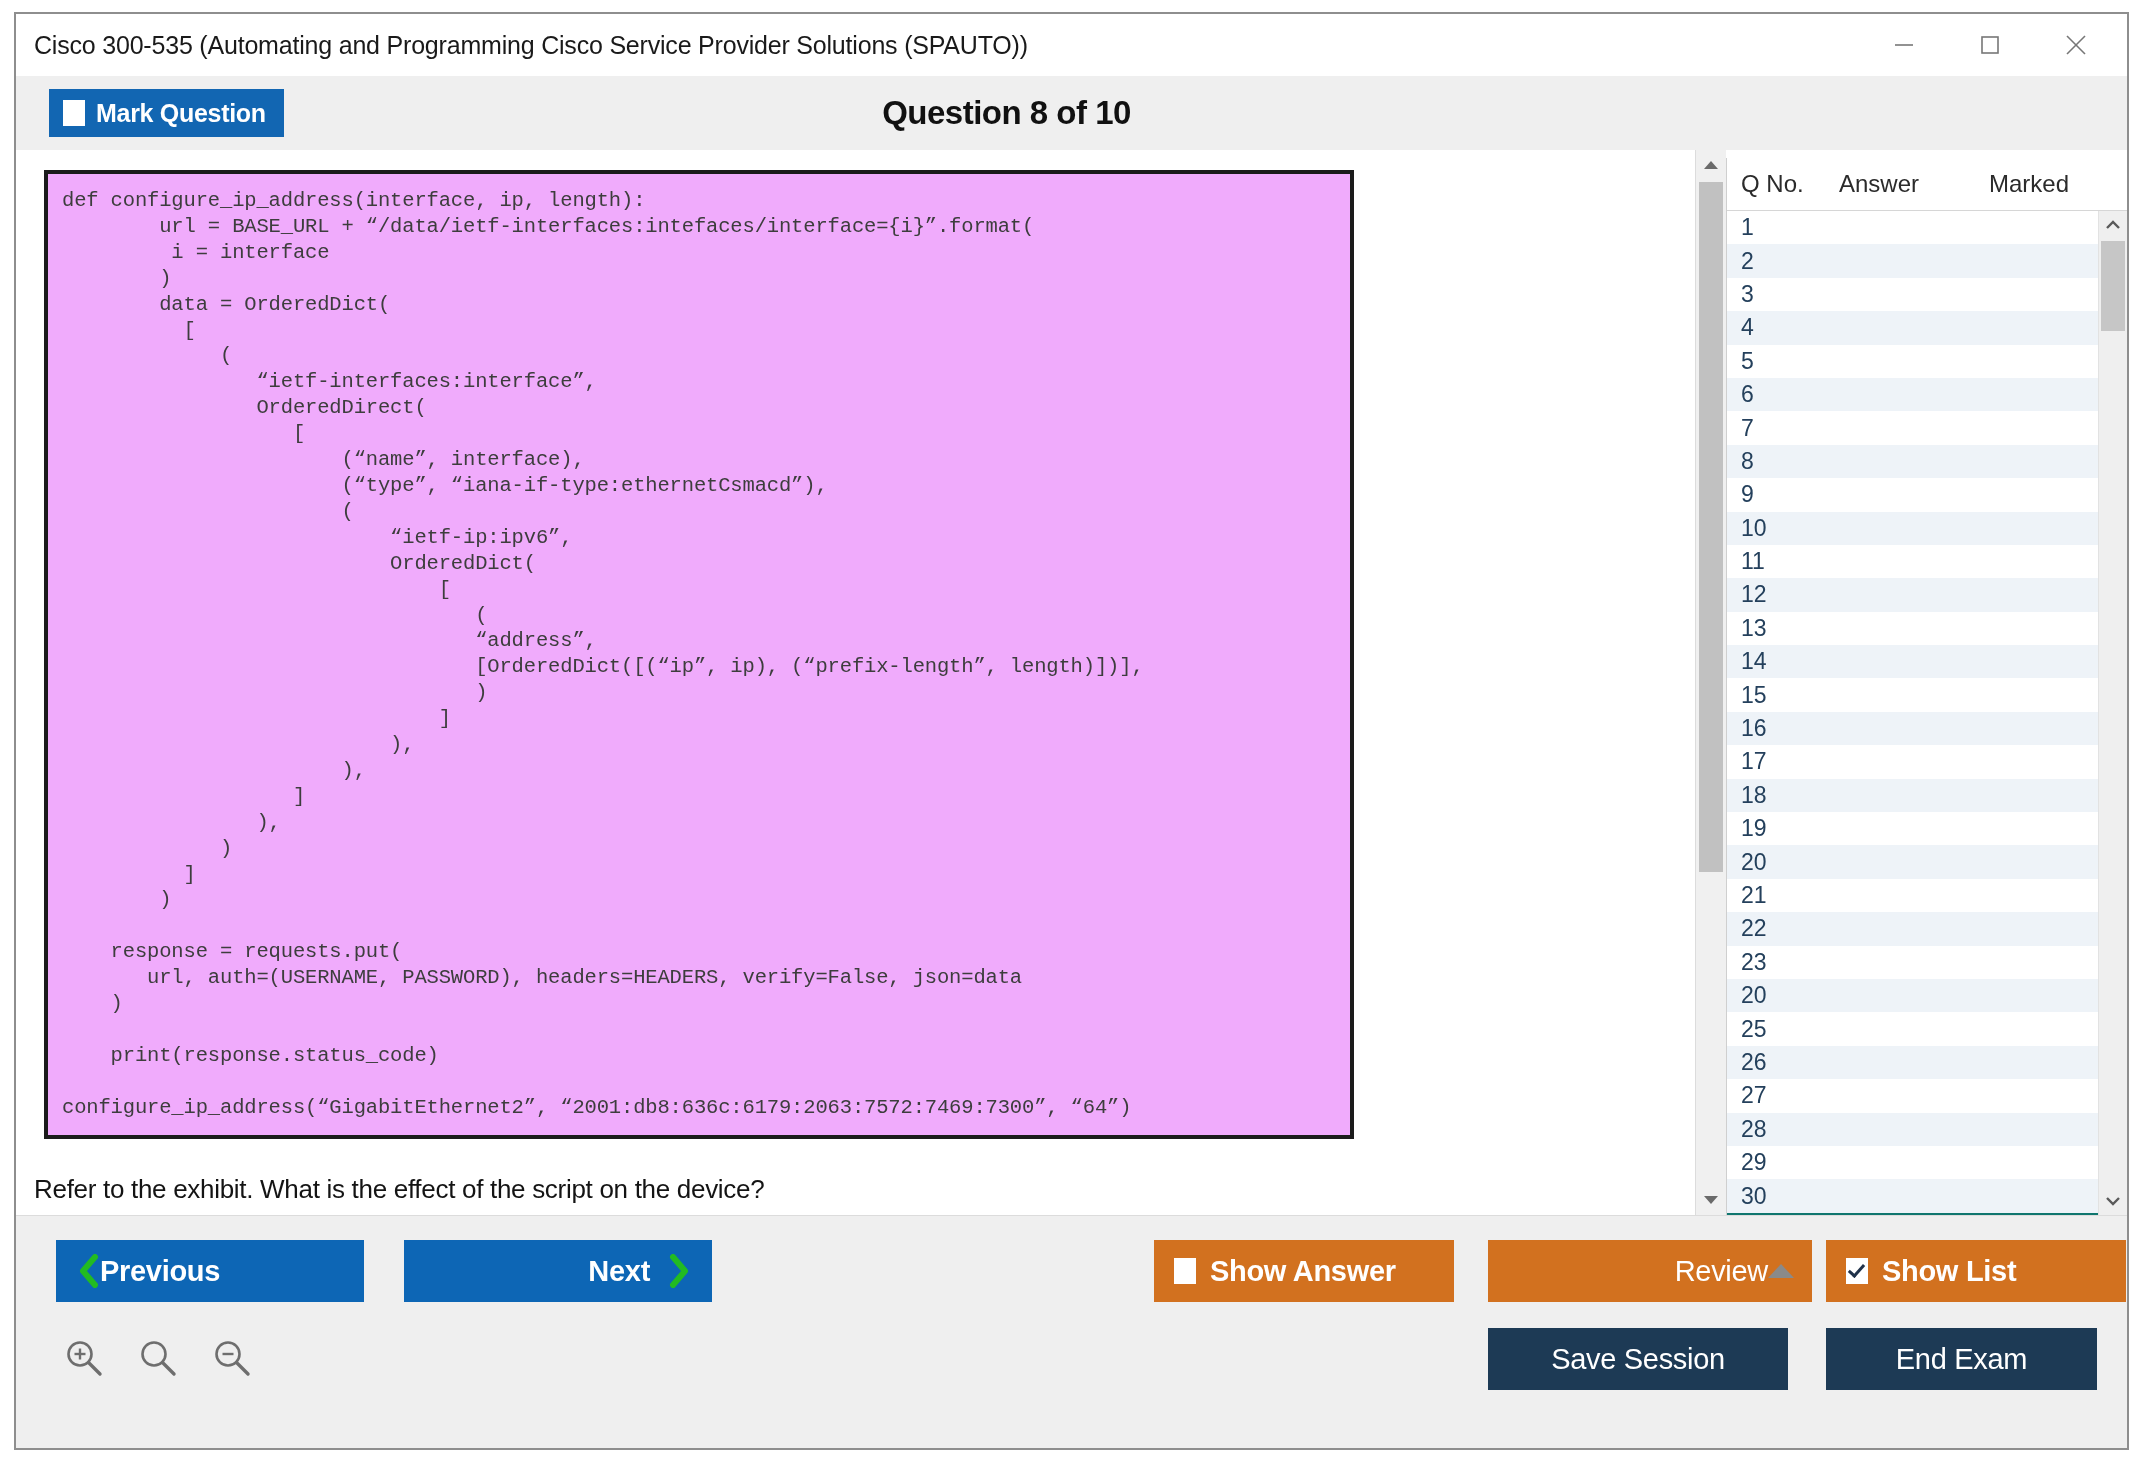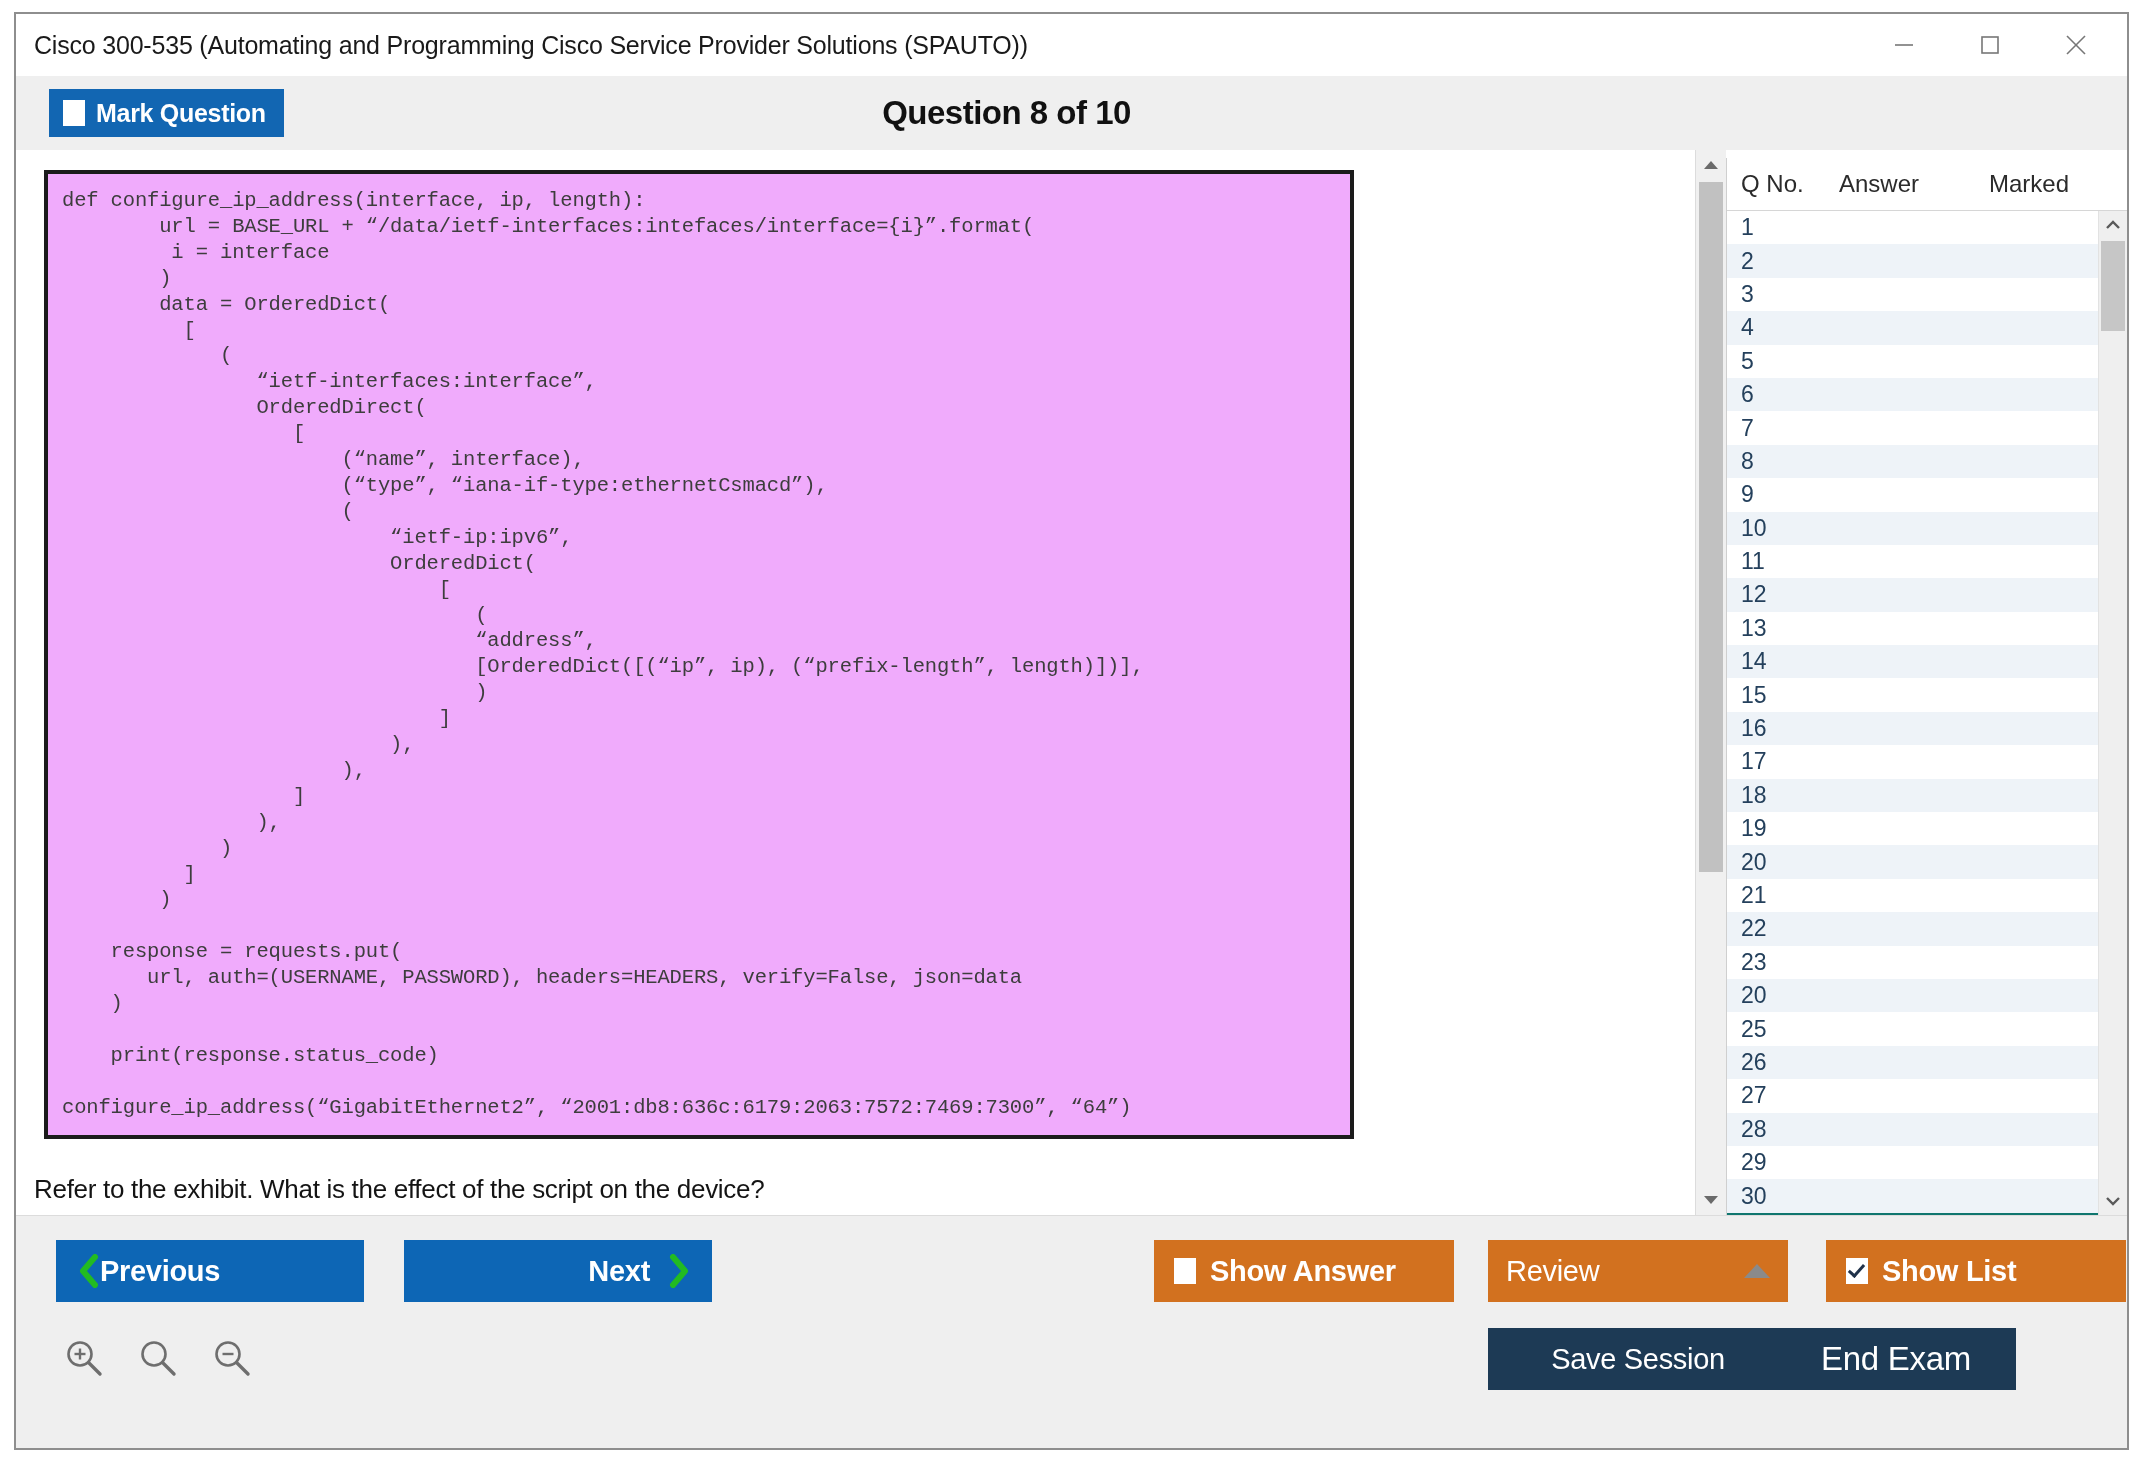--- a/index.html
+++ b/index.html
@@ -296,24 +296,24 @@
     width: 300px; height: 62px;
     font-size: 29px;
     font-weight: bold;
     gap: 14px;
     padding-left: 20px;
     letter-spacing: -0.3px;
   }
   .review-btn {
     position: absolute;
     left: 1472px; top: 24px;
-    width: 300px; height: 62px;
+    width: 324px; height: 62px;
     font-size: 29px;
     padding: 0 18px;
-    justify-content: space-between;
+    justify-content: flex-end;
     letter-spacing: -0.3px;
   }
   .show-list-btn {
     position: absolute;
     left: 1810px; top: 24px;
     width: 300px; height: 62px;
     font-size: 29px;
     font-weight: bold;
     gap: 14px;
     padding-left: 20px;
@@ -322,23 +322,23 @@
   .save-session-btn {
     position: absolute;
     left: 1472px; top: 112px;
     width: 300px; height: 62px;
     font-size: 29px;
     justify-content: center;
     letter-spacing: -0.3px;
   }
   .end-exam-btn {
     position: absolute;
-    left: 1760px; top: 112px;
-    width: 240px; height: 62px;
-    font-size: 33px;
+    left: 1810px; top: 112px;
+    width: 271px; height: 62px;
+    font-size: 29px;
     justify-content: center;
     letter-spacing: -0.3px;
   }
   .tri-up {
     width: 0; height: 0;
     border-left: 13px solid transparent;
     border-right: 13px solid transparent;
     border-bottom: 14px solid #8a8a8a;
   }
 </style>

